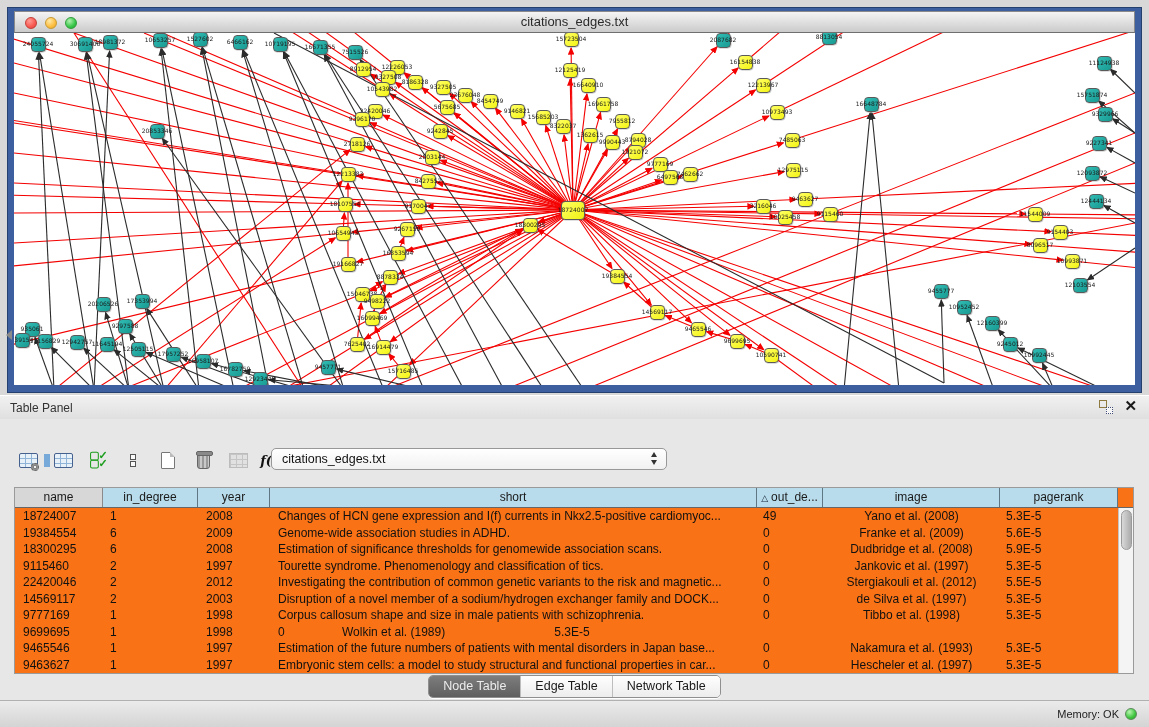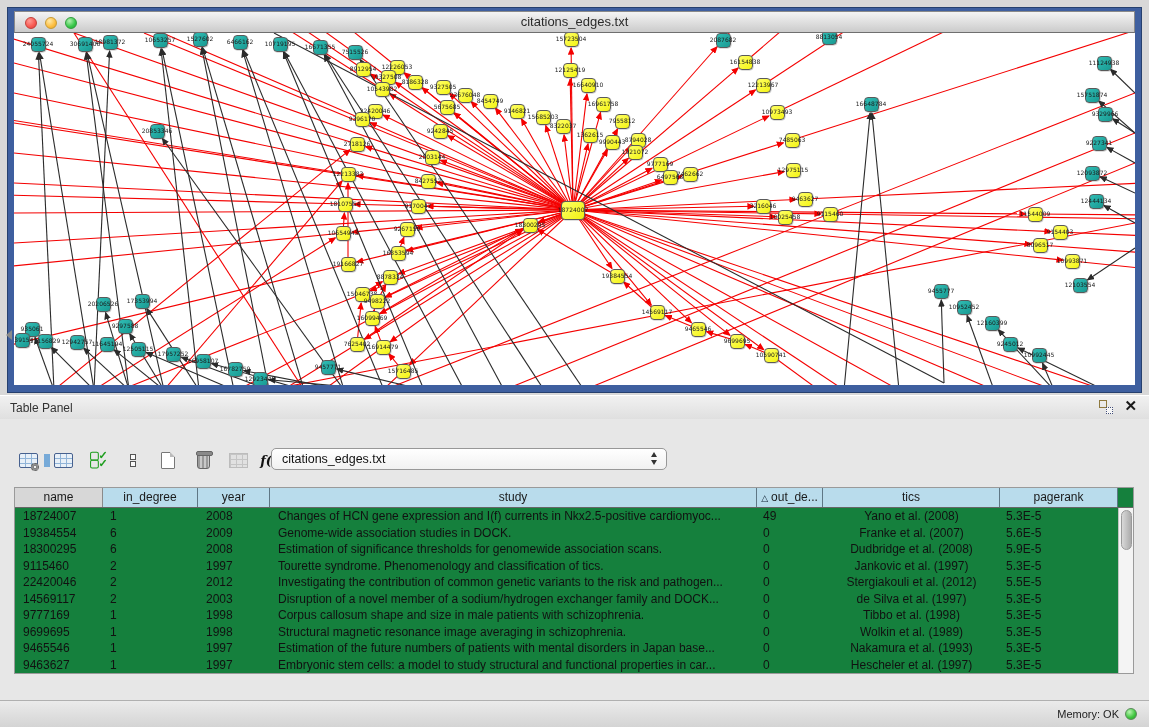--- a/index.html
+++ b/index.html
@@ -69,21 +69,21 @@
   #table-combo { position:absolute; left:271px; top:29px; width:396px; height:22px;
     background:linear-gradient(#ffffff,#f1f1f1); border:1px solid #989898; border-radius:5px;
     font-size:12.5px; color:#111; line-height:20px; padding-left:10px; cursor:pointer; }
   #combo-arrows { position:absolute; right:9px; top:3px; }
   #combo-arrows div { width:0; height:0; border-left:3.5px solid transparent; border-right:3.5px solid transparent; }
   #combo-arrows .up { border-bottom:5px solid #333; margin-bottom:3px; }
   #combo-arrows .dn { border-top:5px solid #333; }
 
   
   #table-wrap { position:absolute; left:14px; top:68px; width:1120px; height:187px;
-    background:#15803d; border:1px solid #9a9a9a; }
+    background:#f97316; border:1px solid #9a9a9a; }
   #thead { display:flex; height:20px; border-bottom:1px solid #666; }
   .th { font-size:12px; color:#1a1a1a; text-align:center; line-height:19px;
     background:#b9dcec; border-right:1px solid #5f7785; overflow:hidden; white-space:nowrap; cursor:pointer; }
   .th:first-child { background:#d7d7d7; border-right:1px solid #8a8a8a; }
   .sort-tri { font-size:9px; color:#123; margin-right:3px; }
   .trow { display:flex; height:16.5px; font-size:12px; color:#111; cursor:default; }
   .td { overflow:hidden; white-space:nowrap; line-height:16px; }
   .td:nth-child(1){ padding-left:8px; } .td:nth-child(2){ padding-left:7px; }
   .td:nth-child(3){ padding-left:8px; } .td:nth-child(4){ padding-left:8px; }
   .td:nth-child(5){ padding-left:6px; } .td:nth-child(6){ text-align:center; }
@@ -674,42 +674,42 @@
         <div class="up"></div>
         <div class="dn"></div>
       </span>
   </div>
 
   <div id="table-wrap">
     <div id="thead">
         <div class="th" style="width: 88px;">name</div>
         <div class="th" style="width: 95px;">in_degree</div>
         <div class="th" style="width: 72px;">year</div>
-        <div class="th" style="width: 487px;">study</div>
+        <div class="th" style="width: 487px;">short</div>
         <div class="th" style="width: 66px;"><span class="sort-tri">△</span>out_de...</div>
-        <div class="th" style="width: 177px;">tics</div>
+        <div class="th" style="width: 177px;">image</div>
         <div class="th" style="width: 118px;">pagerank</div>
       </div>
     <div id="tbody">
         <div class="trow">
           <div class="td" style="width: 88px;">18724007</div>
           <div class="td" style="width: 95px;">1</div>
           <div class="td" style="width: 72px;">2008</div>
           <div class="td" style="width: 487px;">Changes of HCN gene expression and I(f) currents in Nkx2.5-positive cardiomyoc...</div>
           <div class="td" style="width: 66px;">49</div>
           <div class="td" style="width: 177px;">Yano et al. (2008)</div>
           <div class="td" style="width: 118px;">5.3E-5</div>
         </div>
         <div class="trow">
           <div class="td" style="width: 88px;">19384554</div>
           <div class="td" style="width: 95px;">6</div>
           <div class="td" style="width: 72px;">2009</div>
-          <div class="td" style="width: 487px;">Genome-wide association studies in DOCK.</div>
-          <div class="td" style="width: 66px;">0</div>
-          <div class="td" style="width: 177px;">Franke et al. (2007)</div>
+          <div class="td" style="width: 487px;">Genome-wide association studies in ADHD.</div>
+          <div class="td" style="width: 66px;">0</div>
+          <div class="td" style="width: 177px;">Franke et al. (2009)</div>
           <div class="td" style="width: 118px;">5.6E-5</div>
         </div>
         <div class="trow">
           <div class="td" style="width: 88px;">18300295</div>
           <div class="td" style="width: 95px;">6</div>
           <div class="td" style="width: 72px;">2008</div>
           <div class="td" style="width: 487px;">Estimation of significance thresholds for genomewide association scans.</div>
           <div class="td" style="width: 66px;">0</div>
           <div class="td" style="width: 177px;">Dudbridge et al. (2008)</div>
           <div class="td" style="width: 118px;">5.9E-5</div>
@@ -720,21 +720,21 @@
           <div class="td" style="width: 72px;">1997</div>
           <div class="td" style="width: 487px;">Tourette syndrome. Phenomenology and classification of tics.</div>
           <div class="td" style="width: 66px;">0</div>
           <div class="td" style="width: 177px;">Jankovic et al. (1997)</div>
           <div class="td" style="width: 118px;">5.3E-5</div>
         </div>
         <div class="trow">
           <div class="td" style="width: 88px;">22420046</div>
           <div class="td" style="width: 95px;">2</div>
           <div class="td" style="width: 72px;">2012</div>
-          <div class="td" style="width: 487px;">Investigating the contribution of common genetic variants to the risk and pathogen...</div>
+          <div class="td" style="width: 487px;">Investigating the contribution of common genetic variants to the risk and magnetic...</div>
           <div class="td" style="width: 66px;">0</div>
           <div class="td" style="width: 177px;">Stergiakouli et al. (2012)</div>
           <div class="td" style="width: 118px;">5.5E-5</div>
         </div>
         <div class="trow">
           <div class="td" style="width: 88px;">14569117</div>
           <div class="td" style="width: 95px;">2</div>
           <div class="td" style="width: 72px;">2003</div>
           <div class="td" style="width: 487px;">Disruption of a novel member of a sodium/hydrogen exchanger family and DOCK...</div>
           <div class="td" style="width: 66px;">0</div>
@@ -747,21 +747,20 @@
           <div class="td" style="width: 72px;">1998</div>
           <div class="td" style="width: 487px;">Corpus callosum shape and size in male patients with schizophrenia.</div>
           <div class="td" style="width: 66px;">0</div>
           <div class="td" style="width: 177px;">Tibbo et al. (1998)</div>
           <div class="td" style="width: 118px;">5.3E-5</div>
         </div>
         <div class="trow">
           <div class="td" style="width: 88px;">9699695</div>
           <div class="td" style="width: 95px;">1</div>
           <div class="td" style="width: 72px;">1998</div>
-          <div class="td" style="width: 487px;">Structural magnetic resonance image averaging in schizophrenia.</div>
           <div class="td" style="width: 66px;">0</div>
           <div class="td" style="width: 177px;">Wolkin et al. (1989)</div>
           <div class="td" style="width: 118px;">5.3E-5</div>
         </div>
         <div class="trow">
           <div class="td" style="width: 88px;">9465546</div>
           <div class="td" style="width: 95px;">1</div>
           <div class="td" style="width: 72px;">1997</div>
           <div class="td" style="width: 487px;">Estimation of the future numbers of patients with mental disorders in Japan base...</div>
           <div class="td" style="width: 66px;">0</div>
@@ -776,18 +775,25 @@
           <div class="td" style="width: 66px;">0</div>
           <div class="td" style="width: 177px;">Hescheler et al. (1997)</div>
           <div class="td" style="width: 118px;">5.3E-5</div>
         </div>
       </div>
     <div id="vscroll">
       <div id="vthumb"></div>
     </div>
   </div>
 
+  <div id="tabs-bar">
+    <div id="tabs-seg">
+        <div class="seg-tab active">Node Table</div>
+        <div class="seg-tab">Edge Table</div>
+        <div class="seg-tab">Network Table</div>
+      </div>
+  </div>
 </div>
 
 <div id="status-bar">
   <span id="memory-label">Memory: OK</span>
   <span id="memory-dot"></span>
 </div>
 
 </body></html>

